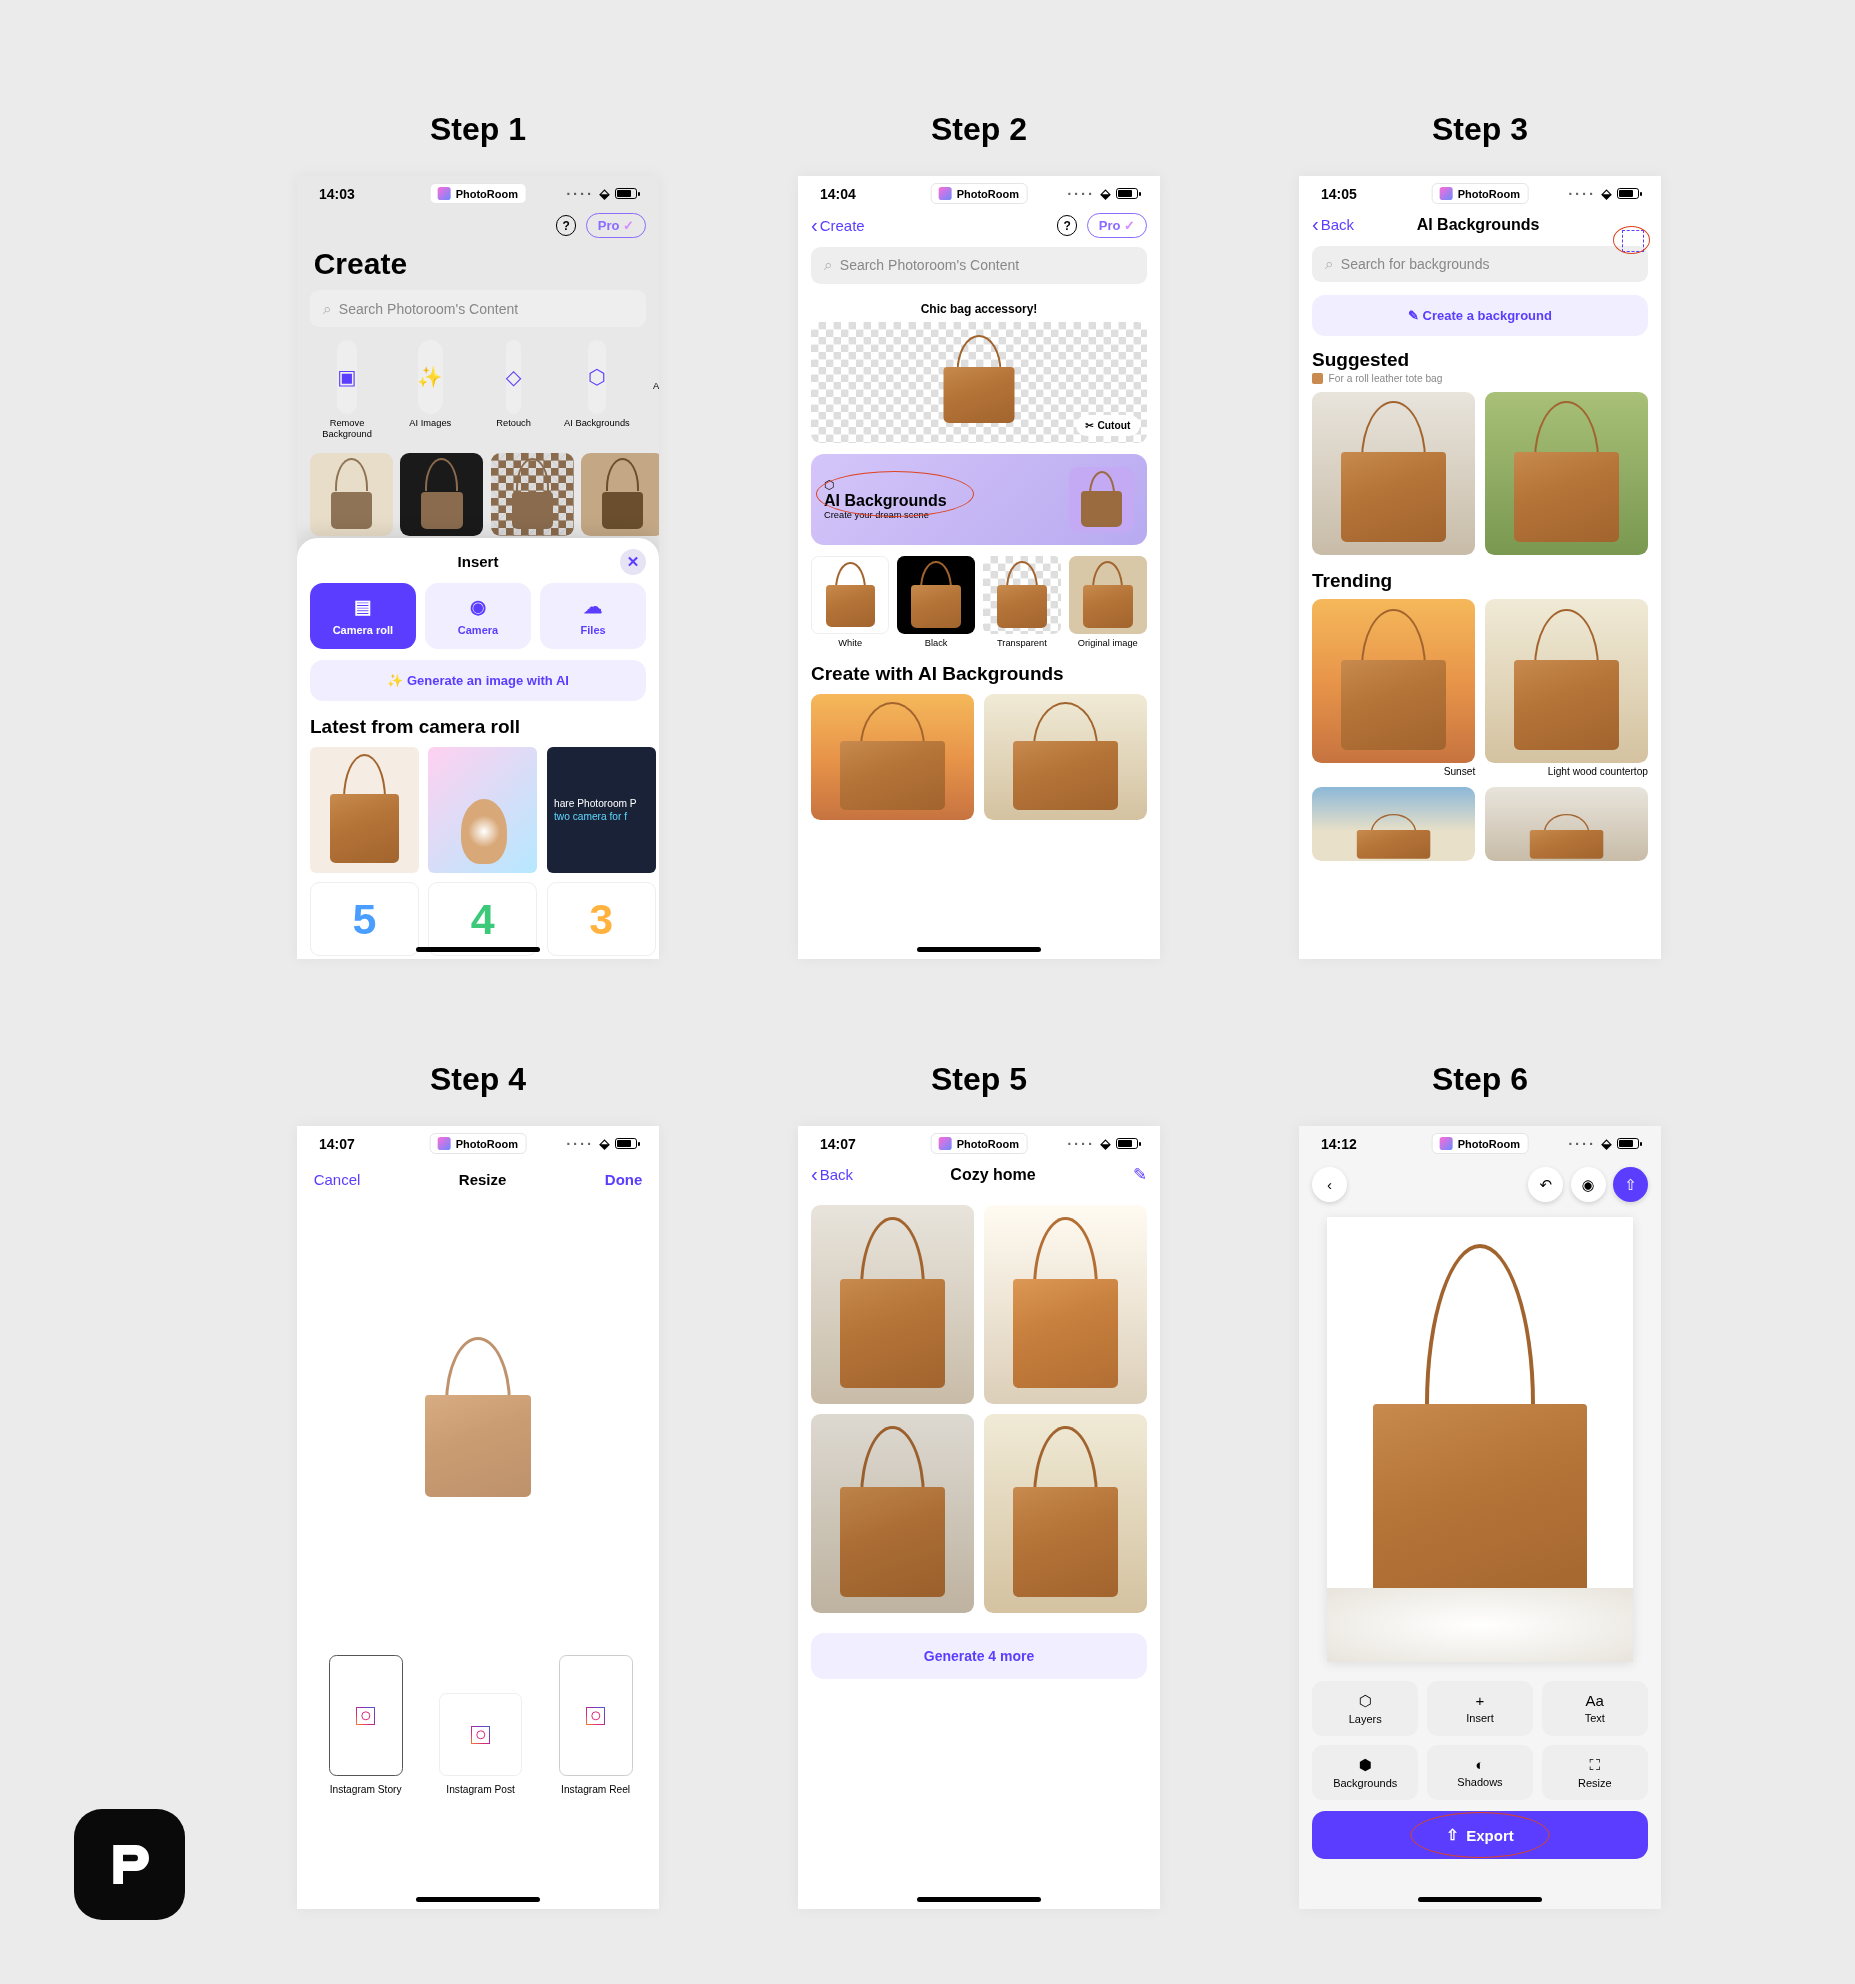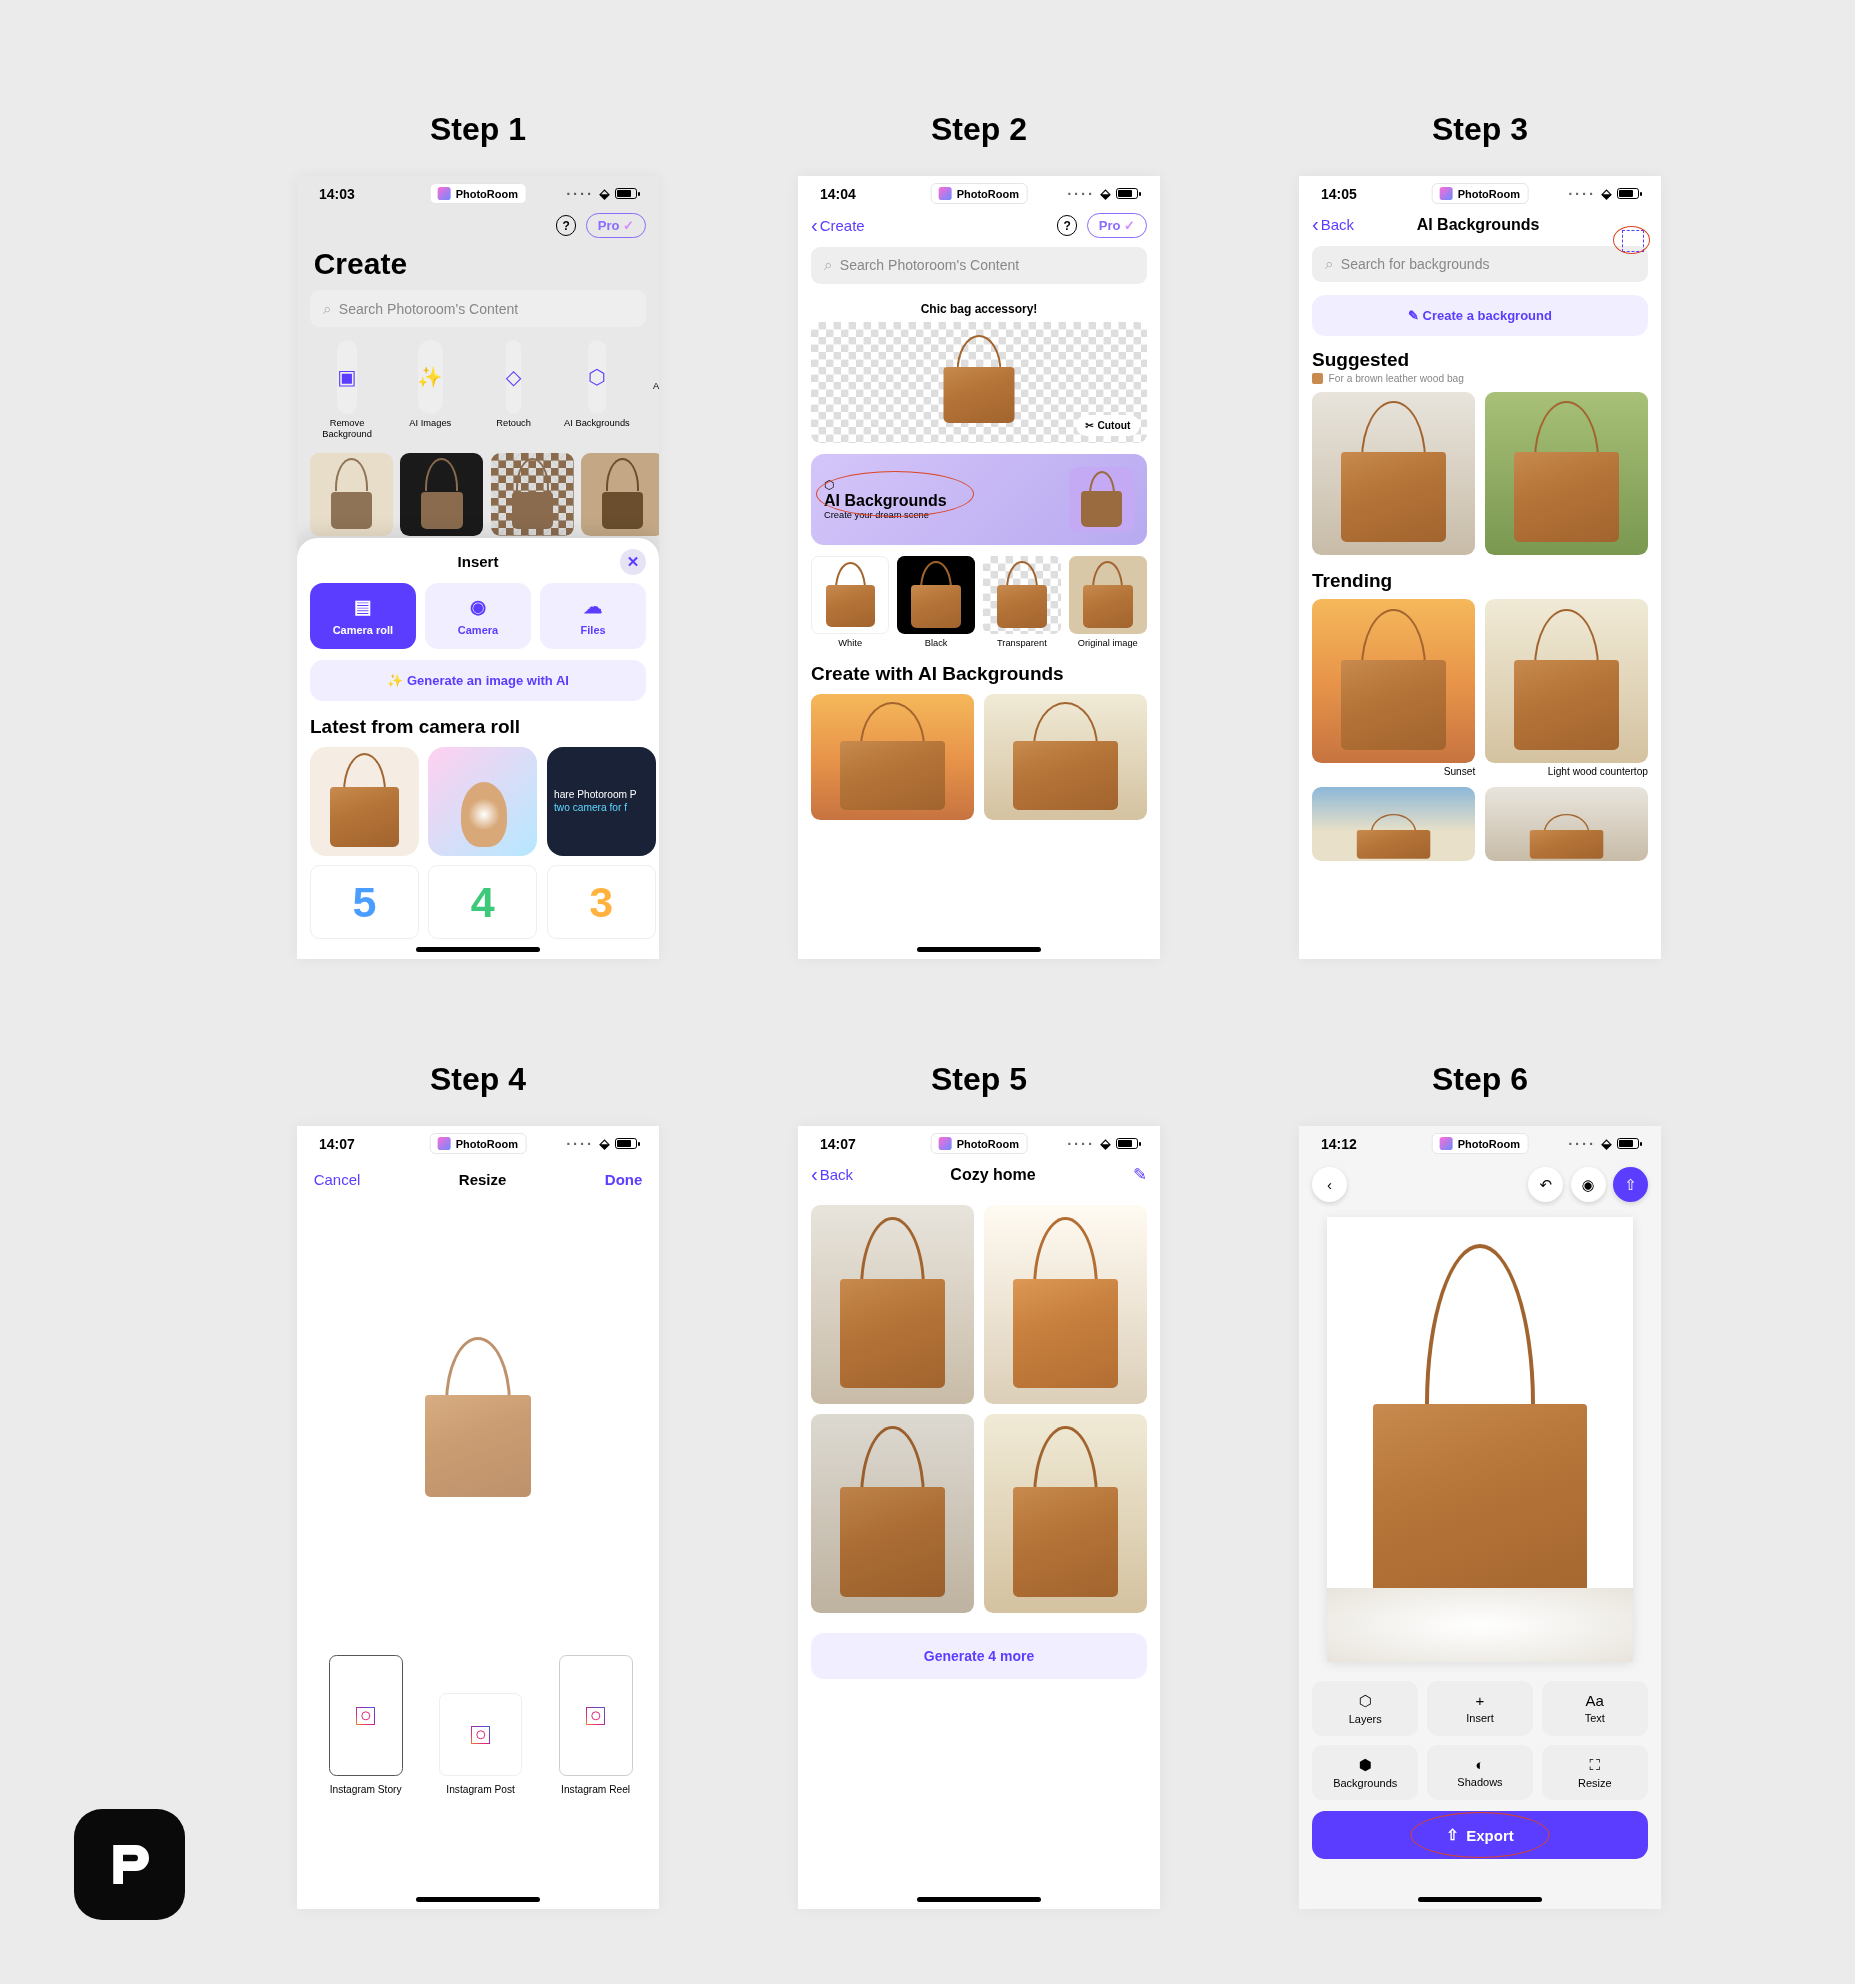--- a/index.html
+++ b/index.html
@@ -151,21 +151,21 @@
 .source-card.inactive { background:#f1efff; color:#5a3dff; }
 .source-icon { font-size:18.6px; }
 .gen-ai-btn {
   background:#f1efff; color:#5a3dff;
   border-radius:13px; padding:13px;
   text-align:center; font-size:13px; font-weight:600;
   margin-bottom:15px;
 }
 .section-h { font-size:19px; font-weight:700; padding:0 0 9.3px; }
 .camera-row { display:flex; gap:9.3px; }
-.camera-thumb { flex:0 0 109px; height:109px; border-radius:16px; overflow:hidden; position:relative; }
+.camera-thumb { flex:0 0 109px; height:126px; border-radius:6px; overflow:hidden; position:relative; }
 .ct-bag { background:#f5ede3; }
 .ct-pink { background:linear-gradient(135deg,#ffd1f0,#b5e8ff); }
 .ct-dark { background:#1a2238; color:#fff; font-size:10.2px; padding:7.4px; display:flex; align-items:center; line-height:1.3; }
 .ct-dark .highlight { color:#5dd8ff; }
 .num-row { display:flex; gap:9.3px; margin-top:9.3px; }
 .num-thumb { flex:0 0 109px; height:74px; background:#fff; border-radius:9.3px; border:0.9px solid #eee; display:flex; align-items:center; justify-content:center; font-size:43px; font-weight:800; }
 .n5 { color:#4a9eff; } .n4 { color:#3dc97a; } .n3 { color:#ffb23d; }
 .home-indicator { position:absolute; bottom:7.4px; left:50%; transform:translateX(-50%); width:124px; height:4.6px; background:#000; border-radius:2.8px; }
 
 
@@ -594,21 +594,21 @@
     <span class="crop-icon"></span>
     <div class="resize-highlight"></div>
     <div class="search-bar">
       <span class="search-icon">⌕</span>
       <span>Search for backgrounds</span>
     </div>
     <div class="create-bg-btn"><span>✎ </span><span>Create a background</span></div>
     <div class="section-h" style="padding:0 13px 1.9px;">Suggested</div>
     <div class="suggest-hint">
           <span class="hint-icon"></span>
-          <span>For a brown leather wood bag</span>
+          <span>For a roll leather tote bag</span>
         </div>
     <div class="tile-grid">
       <div class="tile room-bg" style="aspect-ratio:1;">
             <div class="bag-container">
               <div class="bag-handle"></div>
               <div class="bag-body"></div>
             </div>
           </div>
       <div class="tile grass-bg" style="aspect-ratio:1;">
             <div class="bag-container">

